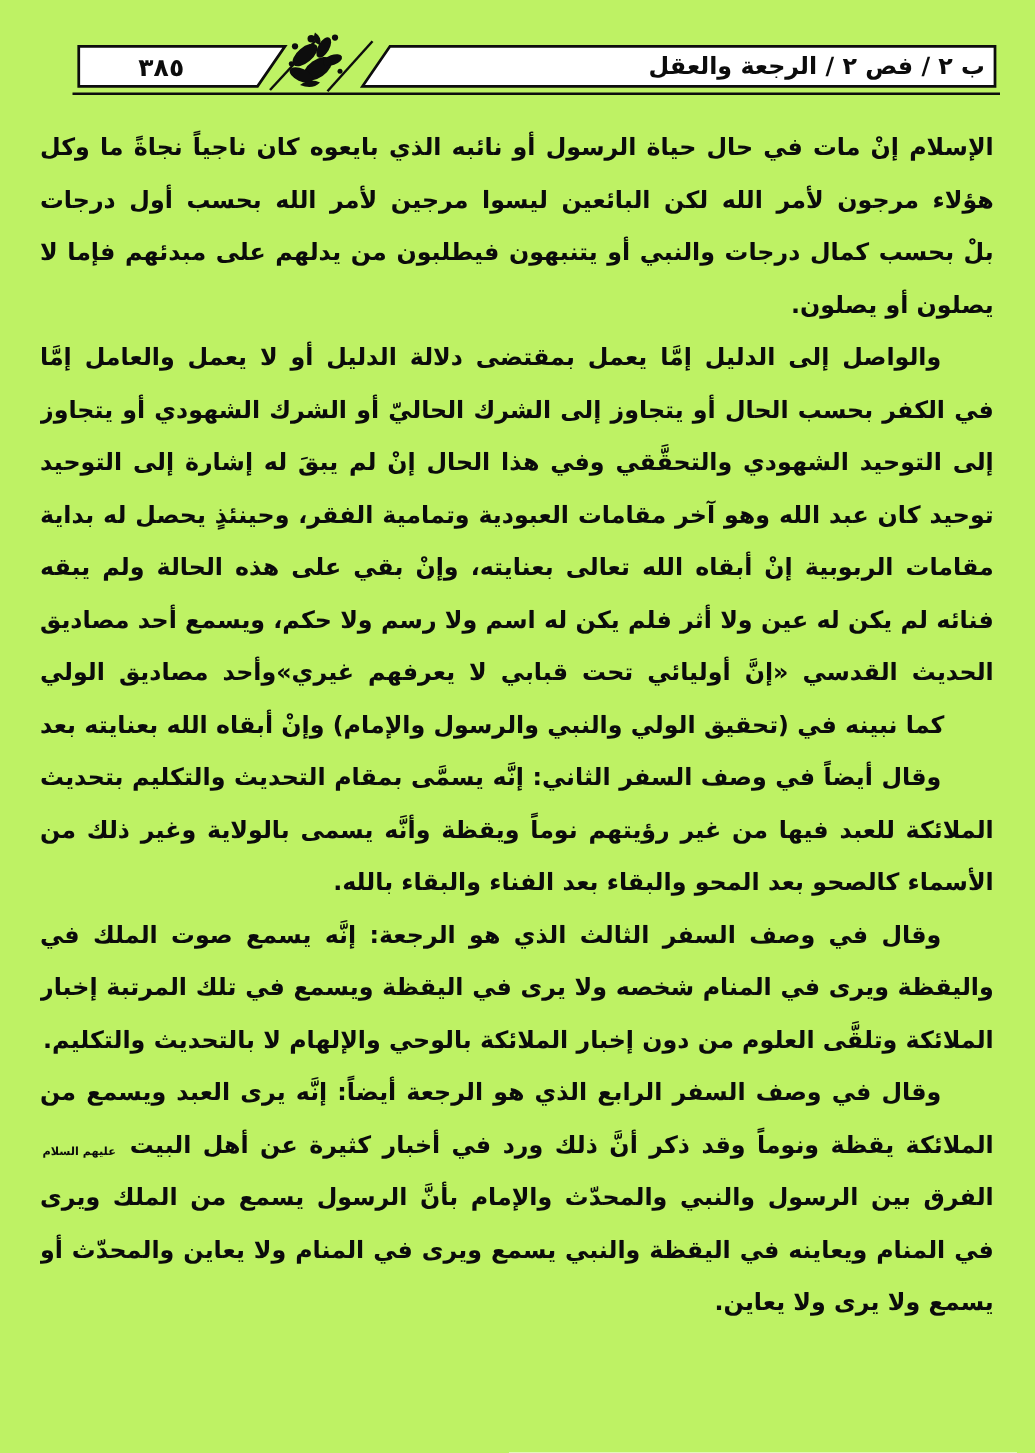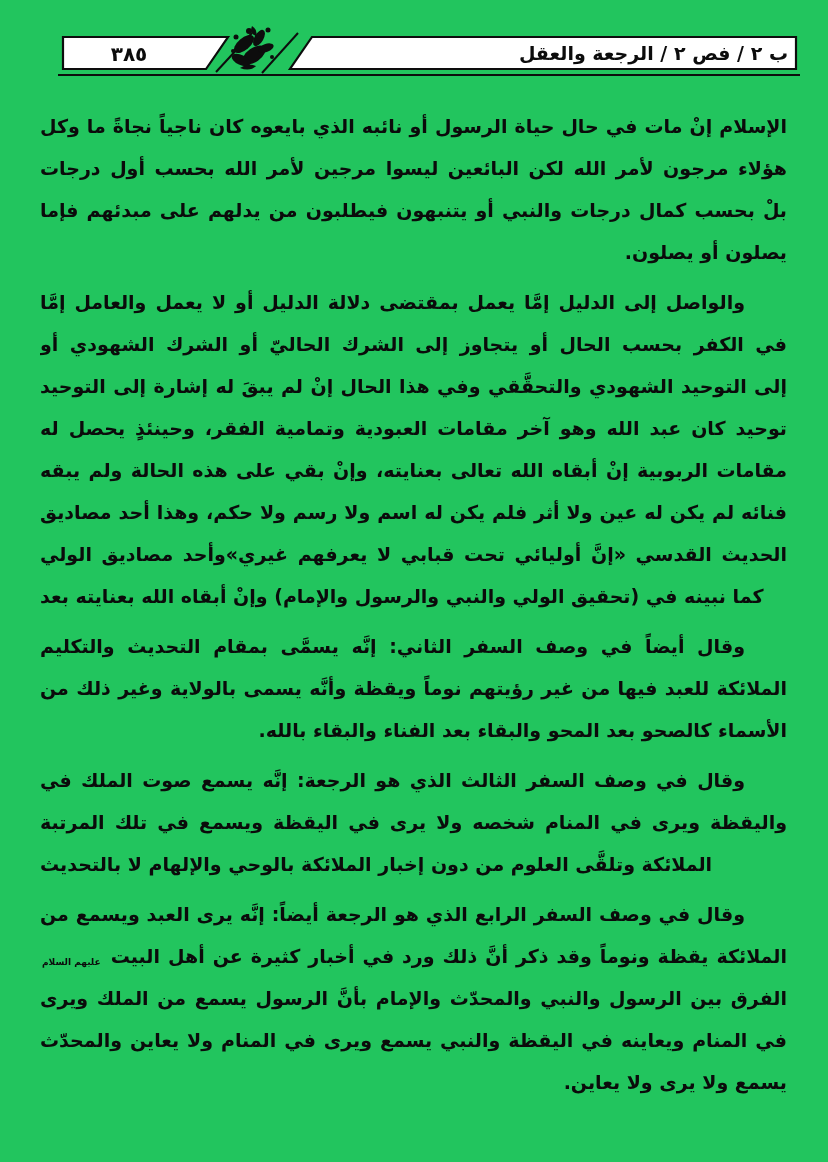--- a/index.html
+++ b/index.html
@@ -3,21 +3,21 @@
 <meta charset="utf-8">
 <style>
   html, body {
     margin: 0; padding: 0;
     background: #ffffff;
     font-family: "DejaVu Sans", sans-serif;
   }
   .page {
     position: relative;
     width: 828px; height: 1162px;
-    background: #22c55e;
+    background: #bef264;
     overflow: hidden;
     direction: rtl;
   }
   
   .header-svg {
     position: absolute; left: 0; top: 0;
     width: 828px; height: 90px;
   }
   .page-number {
     position: absolute;
@@ -43,21 +43,21 @@
     left: 58px; right: 28px; top: 74px;
     height: 2px; background: #0d0d0d;
   }
   
   .content {
     position: absolute;
     top: 97px; right: 33px; left: 32px;
     direction: rtl;
     color: #0b0b0b;
   }
-  .para { margin: 8px; }
+  .para { margin: 0; }
   .line {
     height: 42px;
     line-height: 42px;
     font-size: 19px;
     font-weight: 700;
     overflow: hidden;
     text-align: justify;
     text-align-last: justify;
     white-space: normal;
   }
@@ -117,21 +117,21 @@
         <div class="line">هؤلاء مرجون لأمر الله لكن البائعين ليسوا مرجين لأمر الله بحسب أول درجات النجاة</div>
         <div class="line">بلْ بحسب كمال درجات والنبي أو يتنبهون فيطلبون من يدلهم على مبدئهم فإما لا</div>
         <div class="line last">يصلون أو يصلون.</div>
       </div>
       <div class="para">
         <div class="line indent">والواصل إلى الدليل إمَّا يعمل بمقتضى دلالة الدليل أو لا يعمل والعامل إمَّا يبقى</div>
         <div class="line">في الكفر بحسب الحال أو يتجاوز إلى الشرك الحاليّ أو الشرك الشهودي أو يتجاوز</div>
         <div class="line">إلى التوحيد الشهودي والتحقَّقي وفي هذا الحال إنْ لم يبقَ له إشارة إلى التوحيد ولا</div>
         <div class="line">توحيد كان عبد الله وهو آخر مقامات العبودية وتمامية الفقر، وحينئذٍ يحصل له بداية</div>
         <div class="line">مقامات الربوبية إنْ أبقاه الله تعالى بعنايته، وإنْ بقي على هذه الحالة ولم يبقه الله بعد</div>
-        <div class="line">فنائه لم يكن له عين ولا أثر فلم يكن له اسم ولا رسم ولا حكم، وهذا أحد مصاديق</div>
+        <div class="line">فنائه لم يكن له عين ولا أثر فلم يكن له اسم ولا رسم ولا حكم، ويسمع أحد مصاديق</div>
         <div class="line">الحديث القدسي «إنَّ أوليائي تحت قبابي لا يعرفهم غيري»وأحد مصاديق الولي والإمام</div>
         <div class="line last">كما نبينه في (تحقيق الولي والنبي والرسول والإمام) وإنْ أبقاه الله بعنايته بعد فناءه.</div>
       </div>
       <div class="para">
         <div class="line indent">وقال أيضاً في وصف السفر الثاني: إنَّه يسمَّى بمقام التحديث والتكليم بتحديث</div>
         <div class="line">الملائكة للعبد فيها من غير رؤيتهم نوماً ويقظة وأنَّه يسمى بالولاية وغير ذلك من</div>
         <div class="line last">الأسماء كالصحو بعد المحو والبقاء بعد الفناء والبقاء بالله.</div>
       </div>
       <div class="para">
         <div class="line indent">وقال في وصف السفر الثالث الذي هو الرجعة: إنَّه يسمع صوت الملك في النوم</div>

